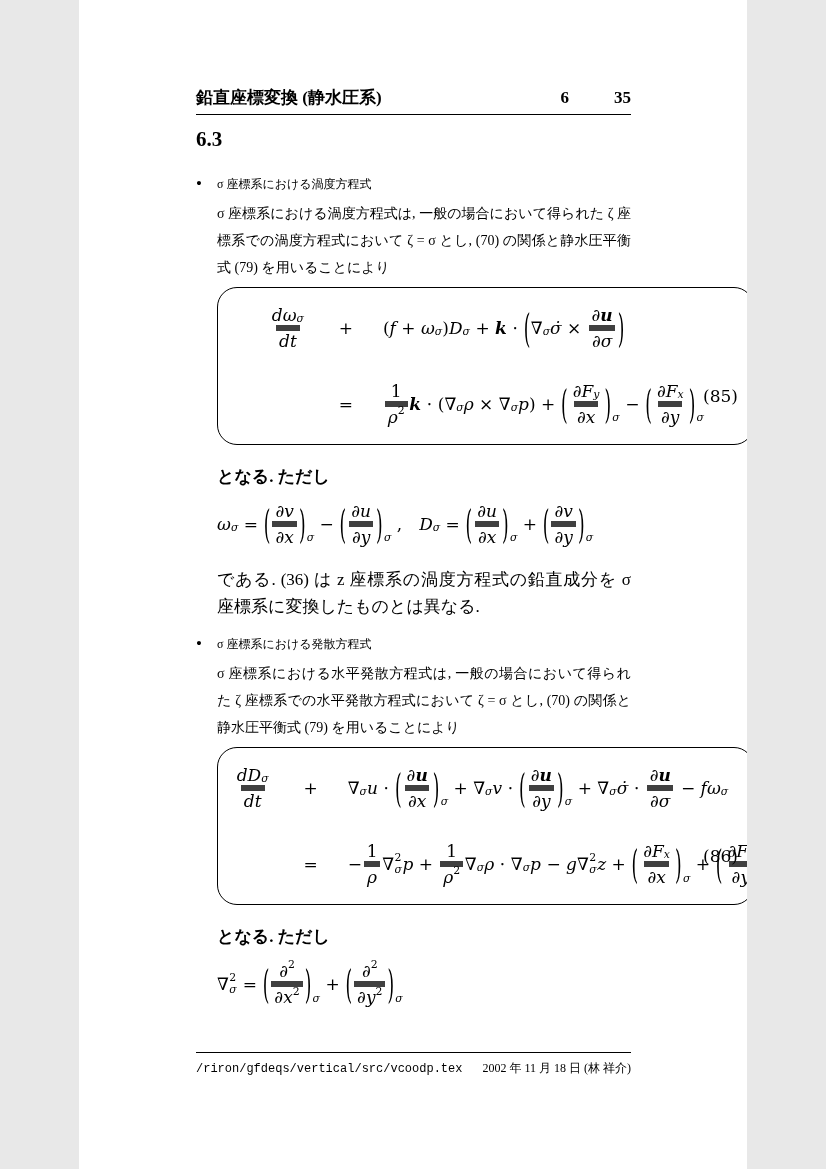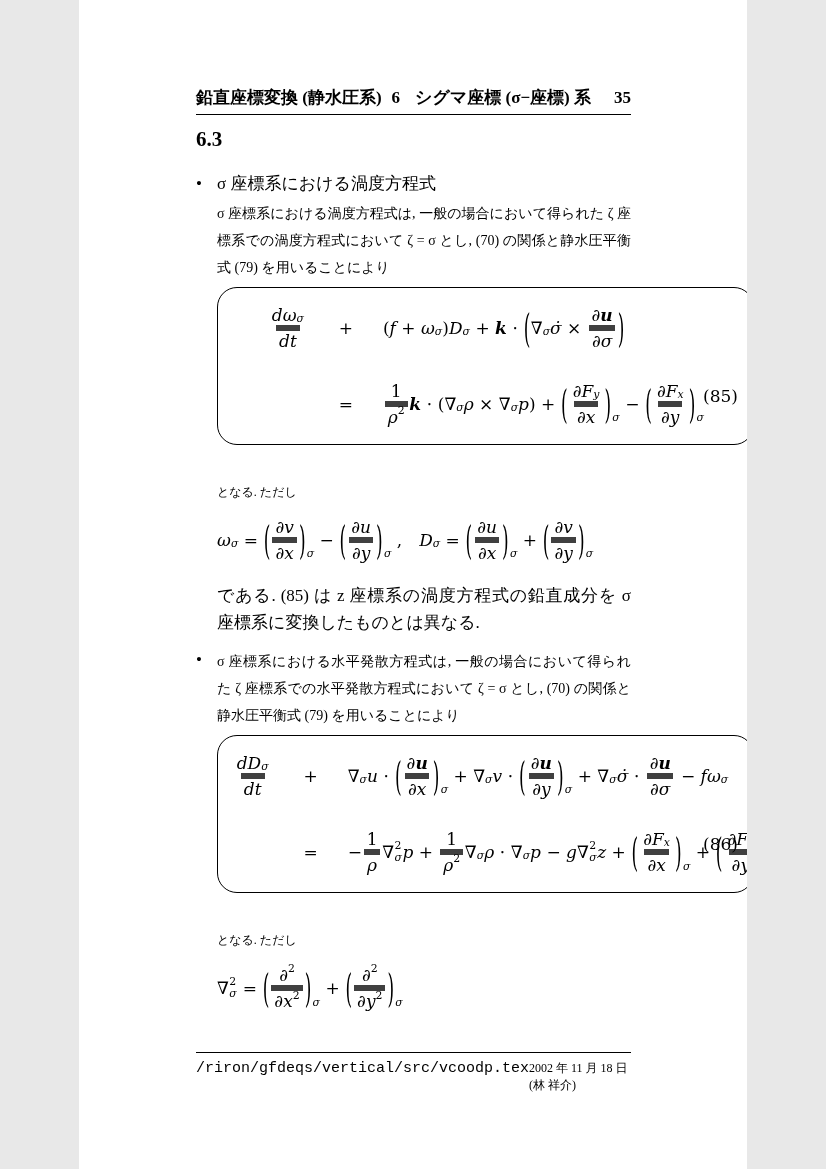--- a/index.html
+++ b/index.html
@@ -7,37 +7,37 @@
   .page{
     width:668px;height:1169px;background:#ffffff;color:#000;
     position:relative;overflow:hidden;box-sizing:border-box;
     padding:86px 116px 0 117px;margin:0 auto;
     font-family:"Liberation Serif","DejaVu Serif",serif;
   }
   
   .header{display:flex;justify-content:space-between;align-items:baseline;
           font-weight:700;font-size:17px;}
   .h-right{display:inline-flex;align-items:baseline;gap:15px;}
-  .h-page{margin-left:8px;}
+  .h-page{margin-left:30px;}
   .hrule{border-top:1.2px solid #000;margin-top:5px;height:0;}
   .footer{position:absolute;left:117px;right:116px;top:1052px;}
   .frule{border-top:1.2px solid #000;height:0;}
   .frow{display:flex;justify-content:space-between;align-items:baseline;margin-top:7px;}
-  .fpath{font-family:"Liberation Mono","DejaVu Sans Mono",monospace;font-size:15px;}
+  .fpath{font-family:"Liberation Mono","DejaVu Sans Mono",monospace;font-size:12px;}
   .fdate{font-size:12px;}
   
   .sec{display:flex;gap:16px;font-size:21px;font-weight:700;margin:12px 0 0 0;}
   
   .bullet{display:flex;margin-top:18px;}
   .bullet.second{margin-top:10px;}
   .bmark{width:21px;flex:none;font-size:17px;line-height:28px;}
   .bcontent{flex:1;min-width:0;}
-  .btitle{font-size:17px;line-height:28px;}
+  .btitle{font-size:12px;line-height:28px;}
   .bbody{font-size:14px;line-height:27px;text-align:justify;margin-top:2px;}
-  .aftertext{font-size:12px;line-height:27px;margin-top:34px;}
+  .aftertext{font-size:17px;line-height:27px;margin-top:18px;font-weight:bold;}
   .enddef{font-size:17px;line-height:27px;text-align:justify;margin-top:16px;}
   
   .eqbox{border:1.4px solid #000;border-radius:20px;margin-top:6px;
          padding:17px 14px;position:relative;width:537px;box-sizing:border-box;}
   .eqgrid{display:grid;grid-template-columns:max-content max-content max-content;
           column-gap:10px;row-gap:20px;align-items:center;width:max-content;margin:0 auto;gap:30px;}
   .lhs{justify-self:end;}
   .opc{justify-self:center;}
   .rhs{justify-self:start;}
   .eqnum{position:absolute;right:15px;top:69%;transform:translateY(-50%);}
@@ -64,21 +64,20 @@
 </style>
 </head>
 <body>
 
 <div class="page">
 
   <div class="header">
     <span>鉛直座標変換 (静水圧系)</span>
     <span class="h-right">
       <span>6</span>
-      <span>シグマ座標 (σ−座標) 系</span>
       <span class="h-page">35</span>
     </span>
   </div>
   <div class="hrule"></div>
 
   <div class="sec">
     <span>6.3</span>
   </div>
 
   <div class="bullet">
@@ -352,27 +351,28 @@
                 </span>
               </span>
             </span>
             <span class="mparen">)</span>
             <span class="msub plow">
               <span class="mi">σ</span>
             </span>
           </span>
         </div>
 
-      <div class="enddef">である. (85) は z 座標系の渦度方程式の鉛直成分を σ 座標系に変換したものとは異なる.</div>
+      <div class="enddef">である. (36) は z 座標系の渦度方程式の鉛直成分を σ 座標系に変換したものとは異なる.</div>
     </div>
   </div>
 
   <div class="bullet second">
     <span class="bmark">•</span>
     <div class="bcontent">
+      <div class="btitle">σ 座標系における発散方程式</div>
       <div class="bbody">σ 座標系における水平発散方程式は, 一般の場合において得られた ζ 座標系での水平発散方程式において ζ = σ とし, (70) の関係と静水圧平衡式 (79) を用いることにより</div>
 
       <div class="eqbox">
         <div class="eqgrid">
           <span class="lhs math">
               <span class="mfrac">
                 <span class="mline">
                   <span class="mrow">
                     <span class="mrow">
                       <span class="mi">dD</span>

